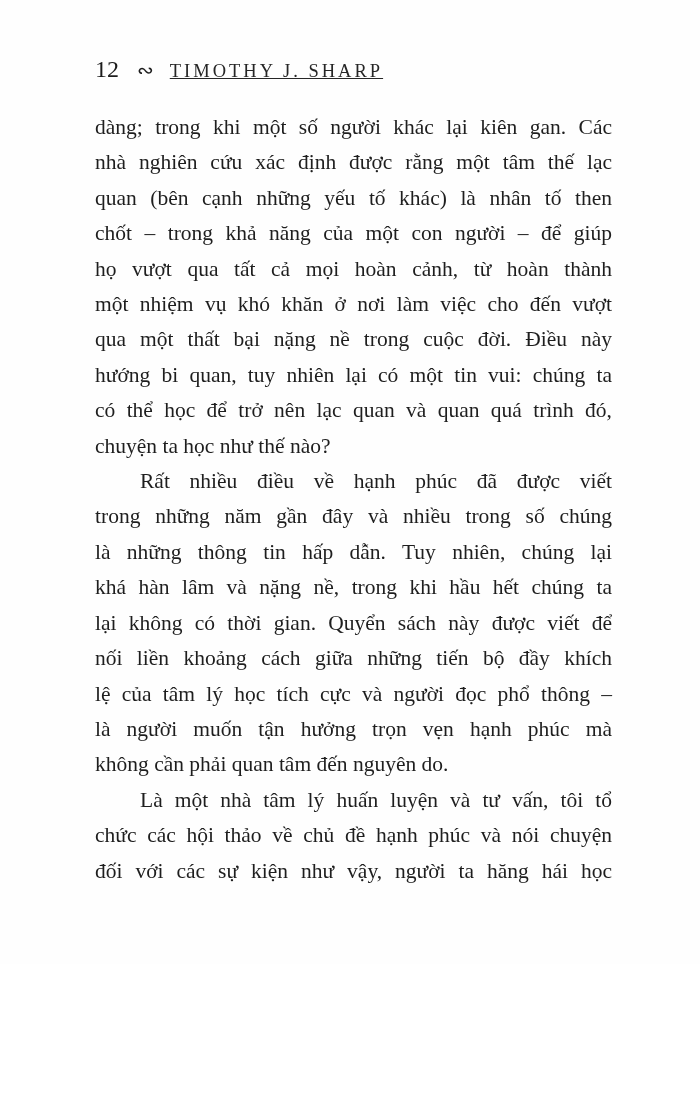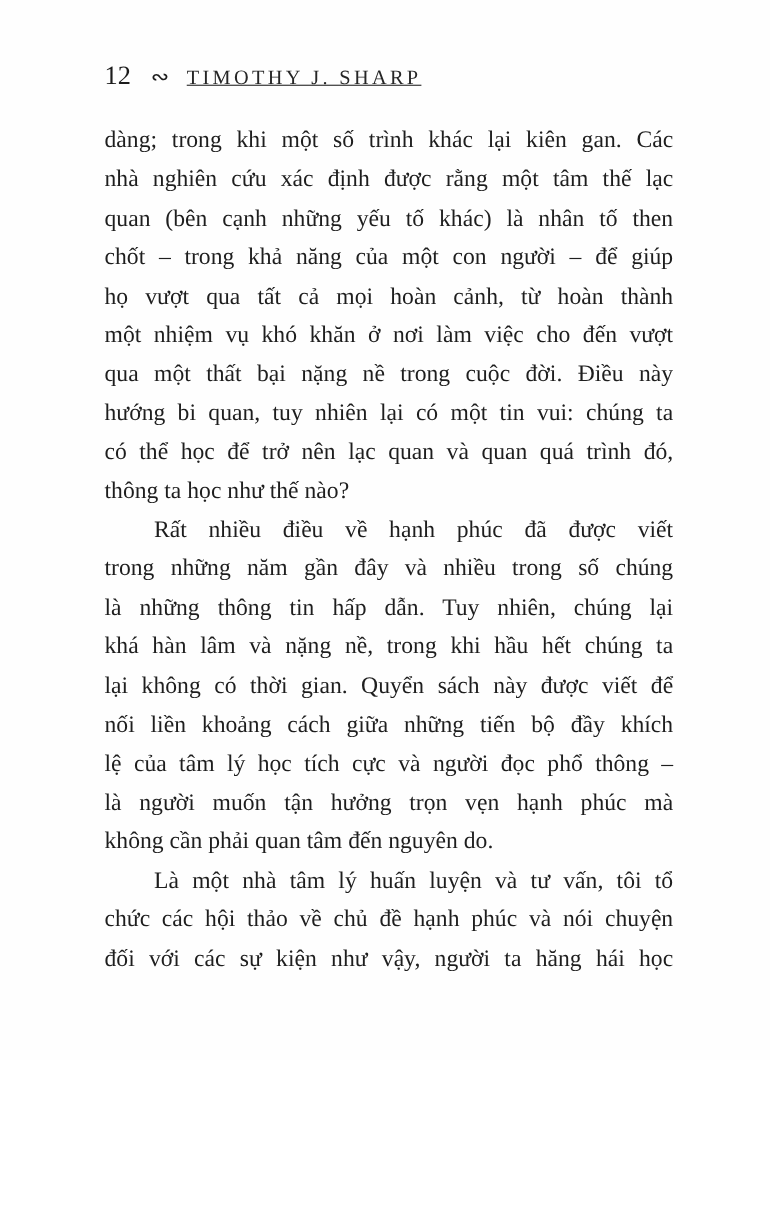--- a/index.html
+++ b/index.html
@@ -84,30 +84,30 @@
 
 <div class="book-page">
 
   <div class="running-header">
     <span class="page-number">12</span>
     <span class="ornament">∾</span>
     <span class="author-name">TIMOTHY J. SHARP</span>
   </div>
 
   <div class="body-text" id="body-text">
-      <div class="line">dàng; trong khi một số trình khác lại kiên gan. Các</div>
+      <div class="line">dàng; trong khi một số người khác lại kiên gan. Các</div>
       <div class="line">nhà nghiên cứu xác định được rằng một tâm thế lạc</div>
       <div class="line">quan (bên cạnh những yếu tố khác) là nhân tố then</div>
       <div class="line">chốt – trong khả năng của một con người – để giúp</div>
       <div class="line">họ vượt qua tất cả mọi hoàn cảnh, từ hoàn thành</div>
       <div class="line">một nhiệm vụ khó khăn ở nơi làm việc cho đến vượt</div>
       <div class="line">qua một thất bại nặng nề trong cuộc đời. Điều này</div>
       <div class="line">hướng bi quan, tuy nhiên lại có một tin vui: chúng ta</div>
       <div class="line">có thể học để trở nên lạc quan và quan quá trình đó,</div>
-      <div class="line lastline">thông ta học như thế nào?</div>
+      <div class="line lastline">chuyện ta học như thế nào?</div>
       <div class="line indent">Rất nhiều điều về hạnh phúc đã được viết</div>
       <div class="line">trong những năm gần đây và nhiều trong số chúng</div>
       <div class="line">là những thông tin hấp dẫn. Tuy nhiên, chúng lại</div>
       <div class="line">khá hàn lâm và nặng nề, trong khi hầu hết chúng ta</div>
       <div class="line">lại không có thời gian. Quyển sách này được viết để</div>
       <div class="line">nối liền khoảng cách giữa những tiến bộ đầy khích</div>
       <div class="line">lệ của tâm lý học tích cực và người đọc phổ thông –</div>
       <div class="line">là người muốn tận hưởng trọn vẹn hạnh phúc mà</div>
       <div class="line lastline">không cần phải quan tâm đến nguyên do.</div>
       <div class="line indent">Là một nhà tâm lý huấn luyện và tư vấn, tôi tổ</div>

